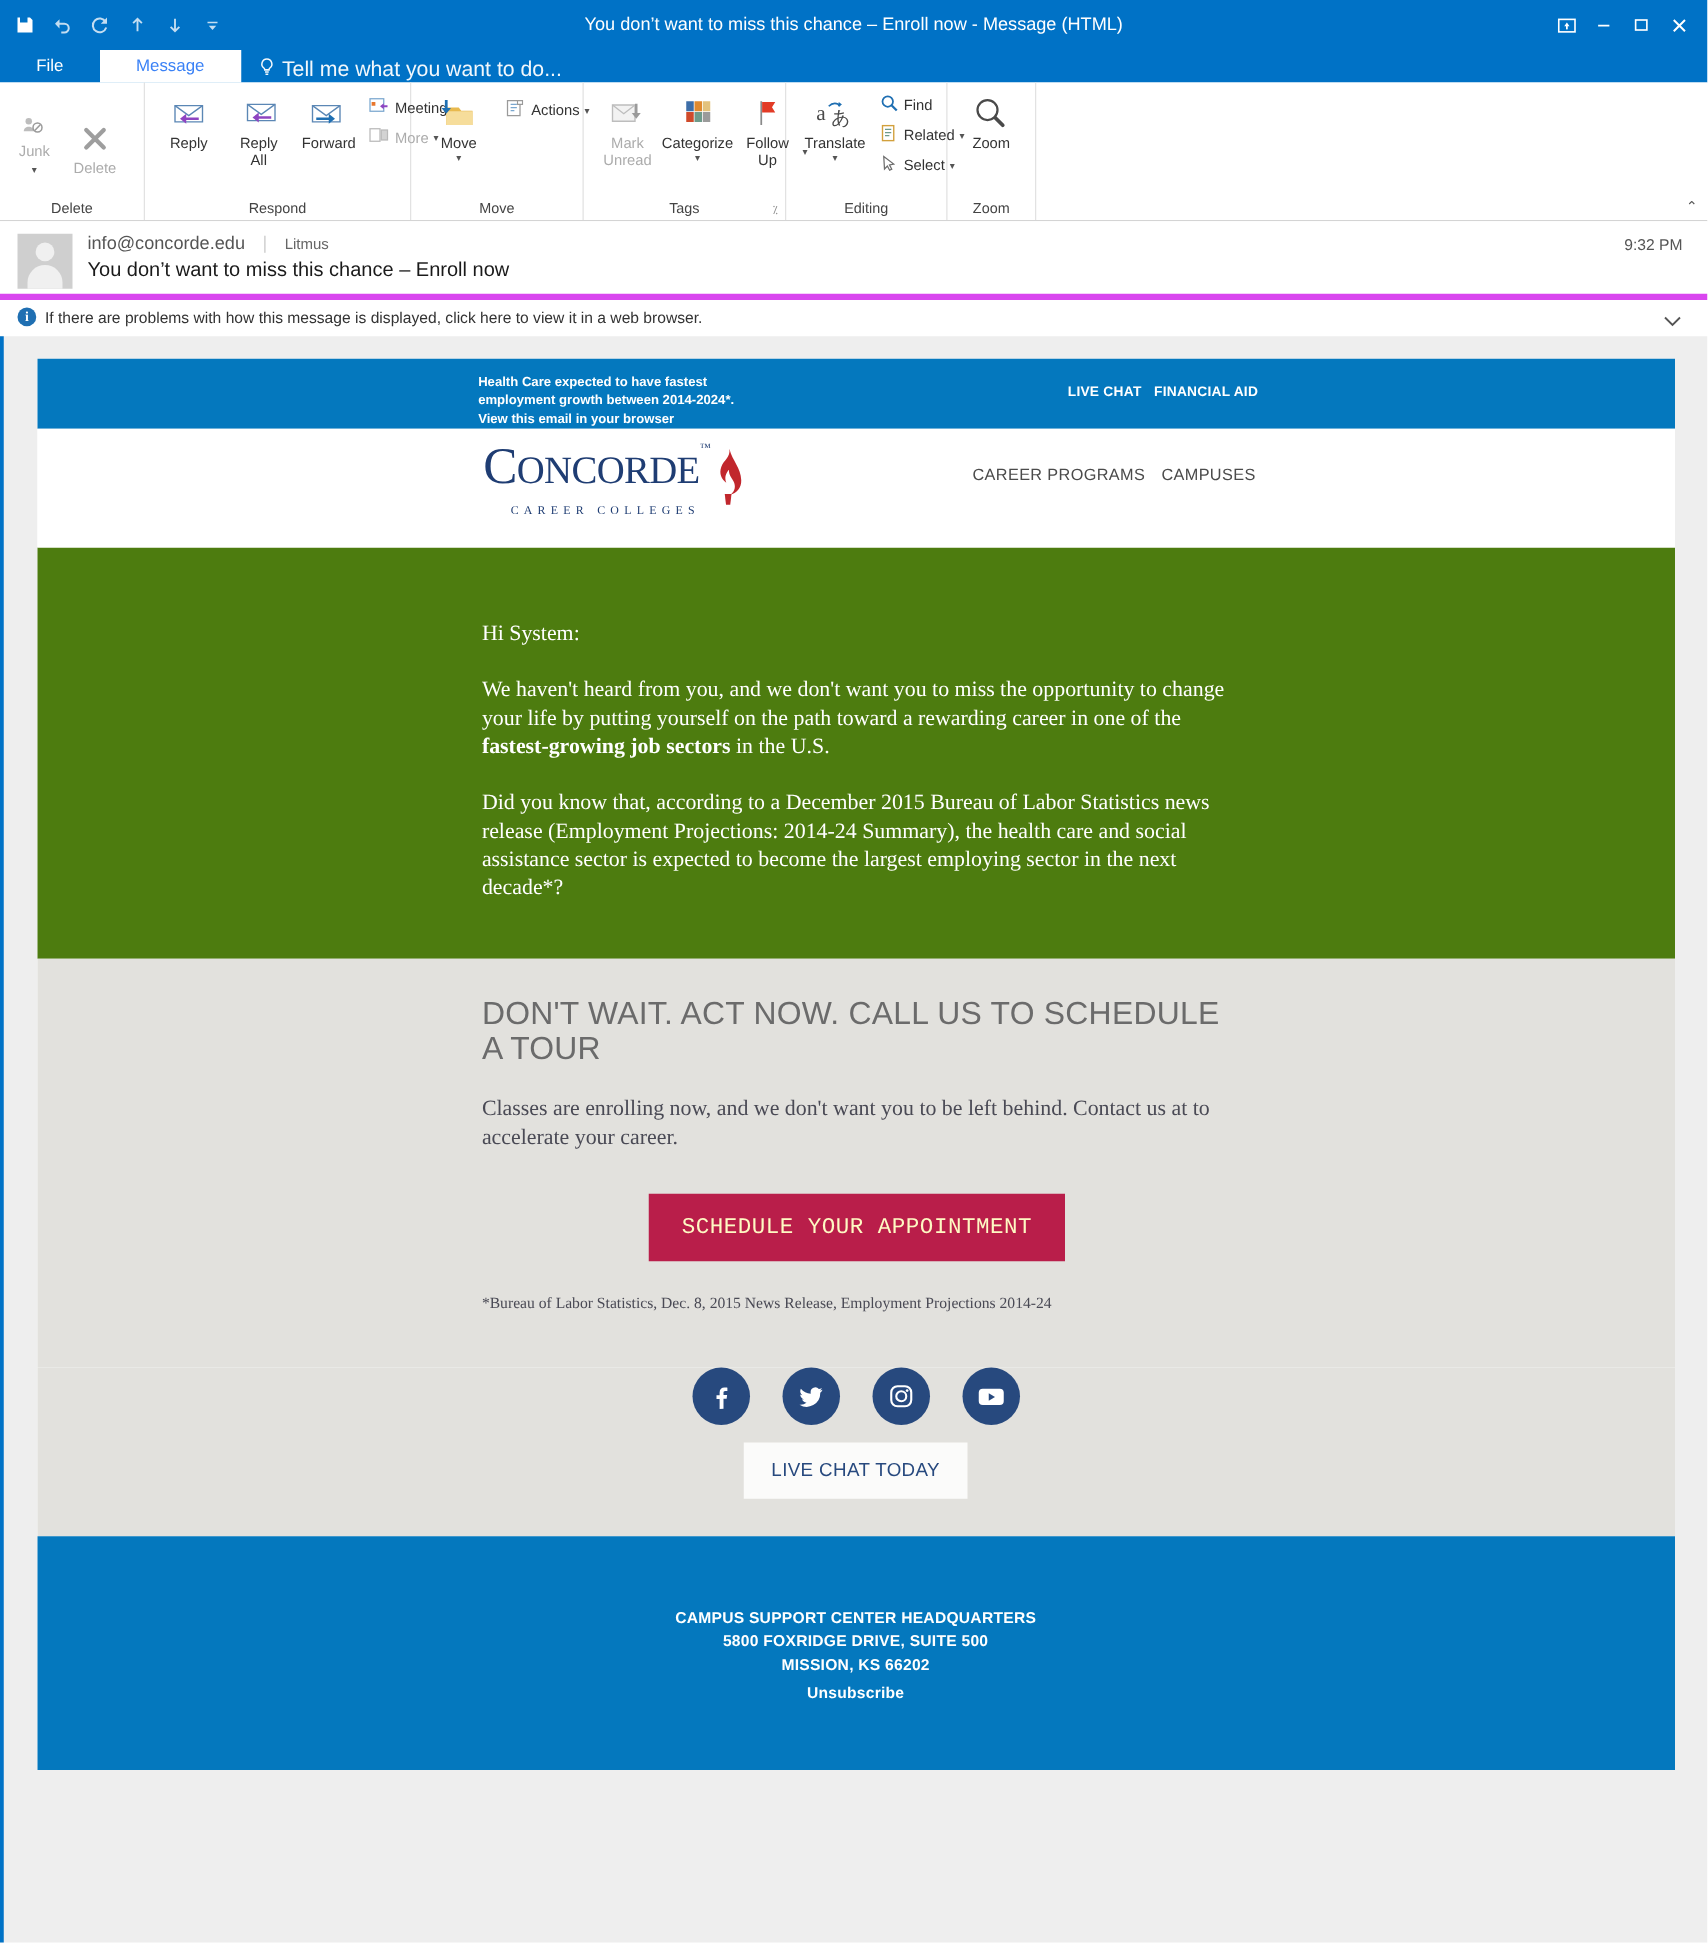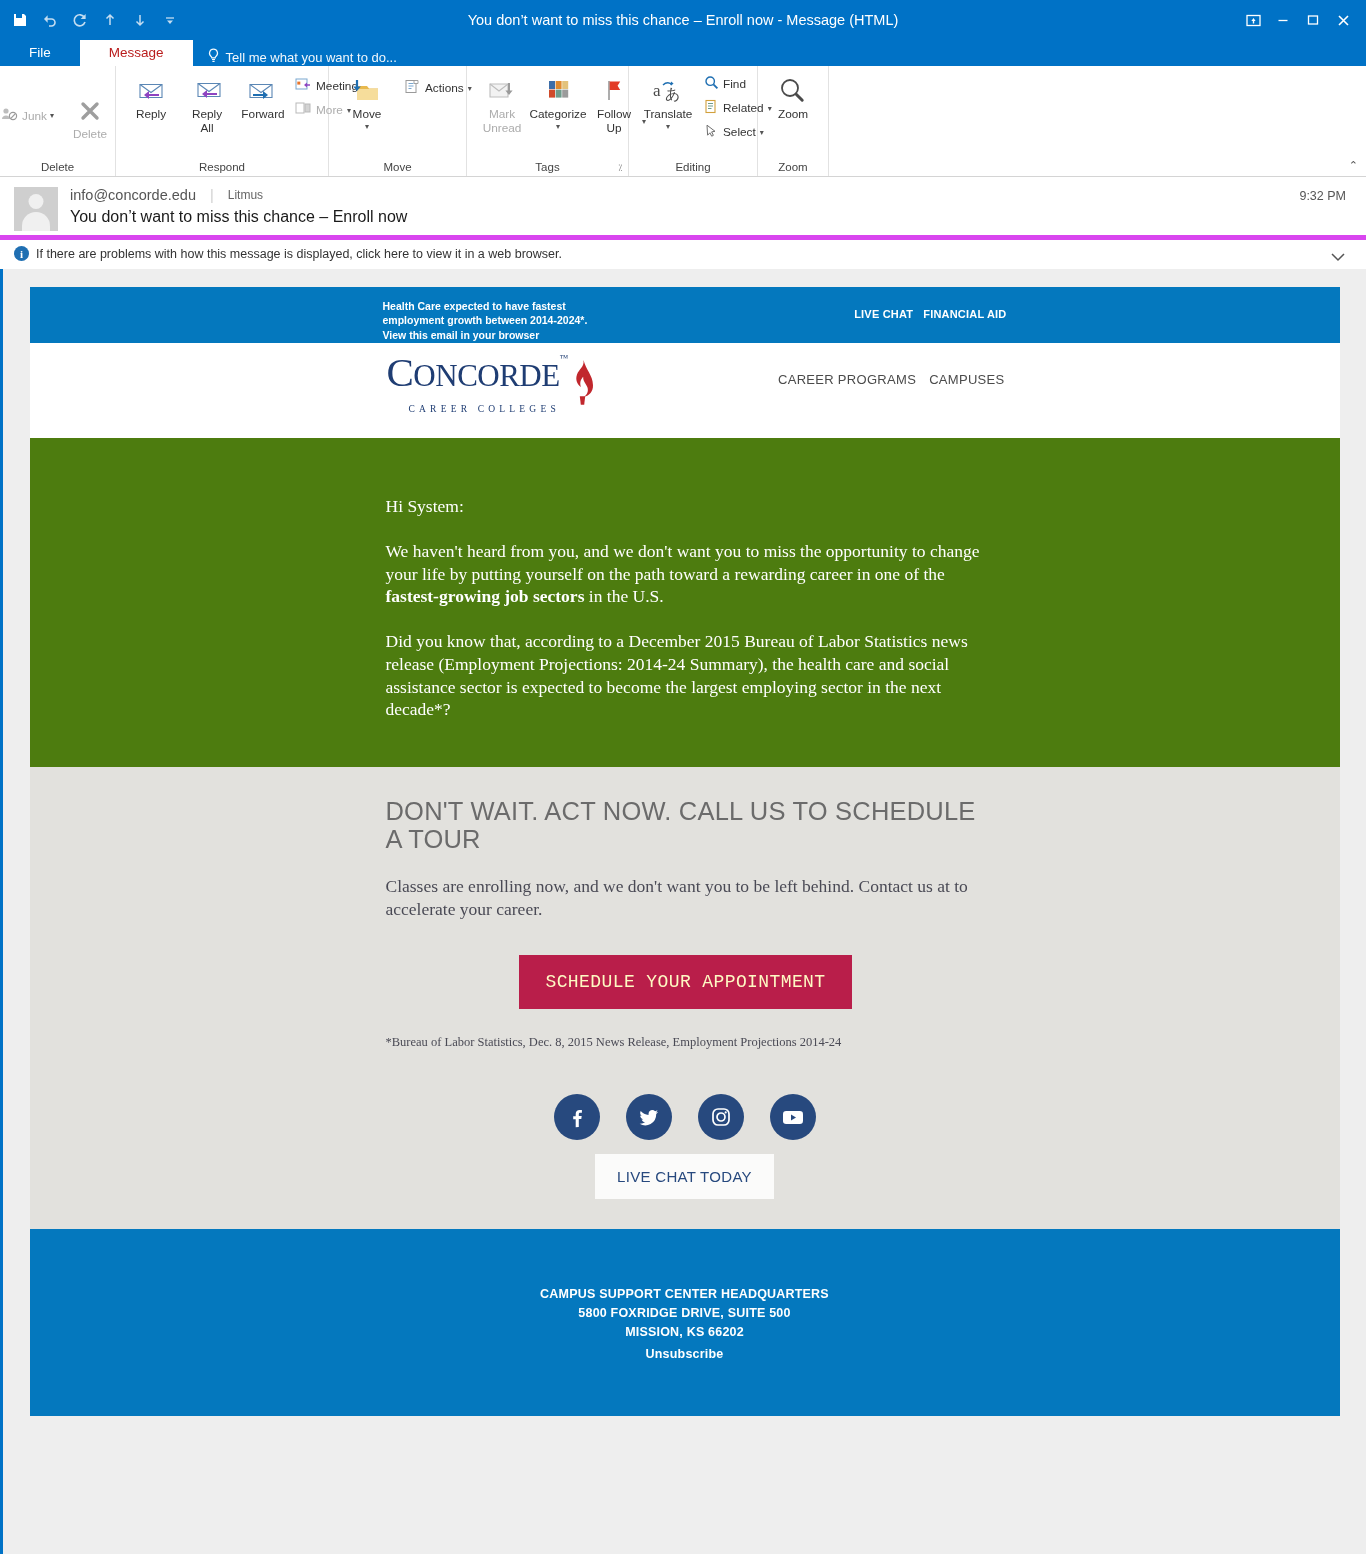--- a/index.html
+++ b/index.html
@@ -73,28 +73,28 @@
   }
   .tab {
     height: 26px;
     line-height: 26px;
     padding: 0 29px;
     font-size: 13.5px;
     color: #ffffff;
   }
   .tab.active {
     background: #ffffff;
-    color: #b91c1c;
+    color: #3b82f6;
   }
   .tellme {
     display: flex;
     align-items: center;
     gap: 6px;
     color: #ffffff;
-    font-size: 13px;
+    font-size: 17px;
     padding-left: 14px;
     opacity: .95;
   }
 
   
   .ribbon {
     background: #ffffff;
     border-bottom: 1px solid #d4d4d4;
     height: 110px;
     display: flex;
@@ -473,21 +473,21 @@
     </span>
     <span>Tell me what you want to do...</span>
   </div>
 </div>
 
 <div class="ribbon">
 
   <div class="rgroup" style="width:115px">
     <div class="rgroup-items" style="align-items:center;justify-content:center;gap:4px;">
       <div class="rbtn-sm disabled" style="flex-direction:column;align-items:center;gap:0;">
-        <div style="display:flex;align-items:center;gap:3px;">
+        <div style="display:flex;align-items:center;gap:3px;flex-direction:column;">
           <span>
             <svg width="18" height="16" viewBox="0 0 18 16">
                 <circle cx="5" cy="5" r="2.6" fill="#bdbdbd"></circle>
                 <path fill="#bdbdbd" d="M1 13c0-2.2 1.8-3.6 4-3.6s4 1.4 4 3.6z"></path>
                 <circle cx="12" cy="10" r="3.6" fill="none" stroke="#9a9a9a" stroke-width="1.2"></circle>
                 <path stroke="#9a9a9a" stroke-width="1.2" d="M9.6 12.6 14.4 7.6"></path>
               </svg>
           </span>
           <span>Junk</span>
           <span class="caret">▾</span>

